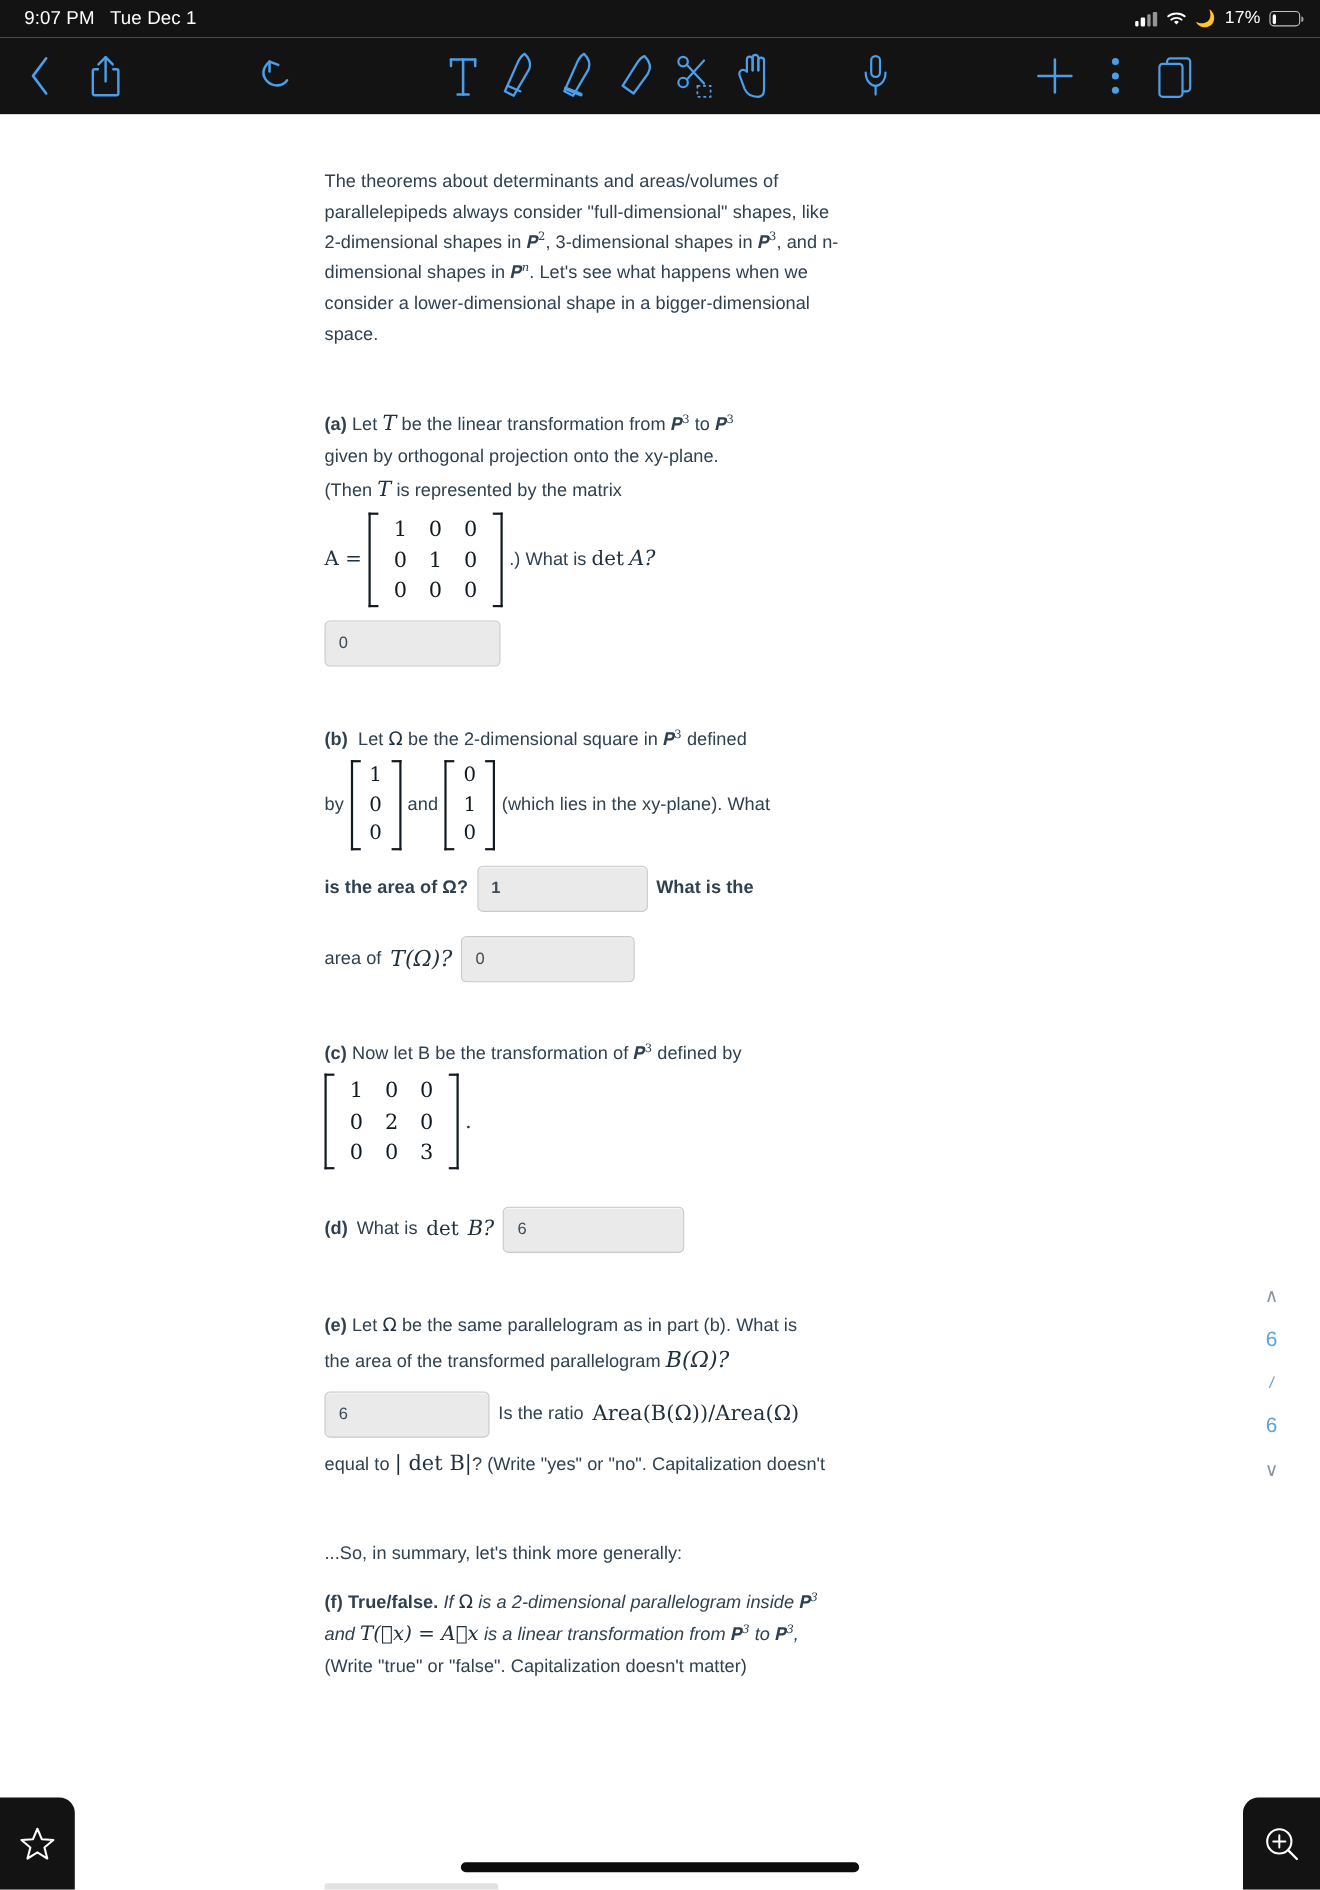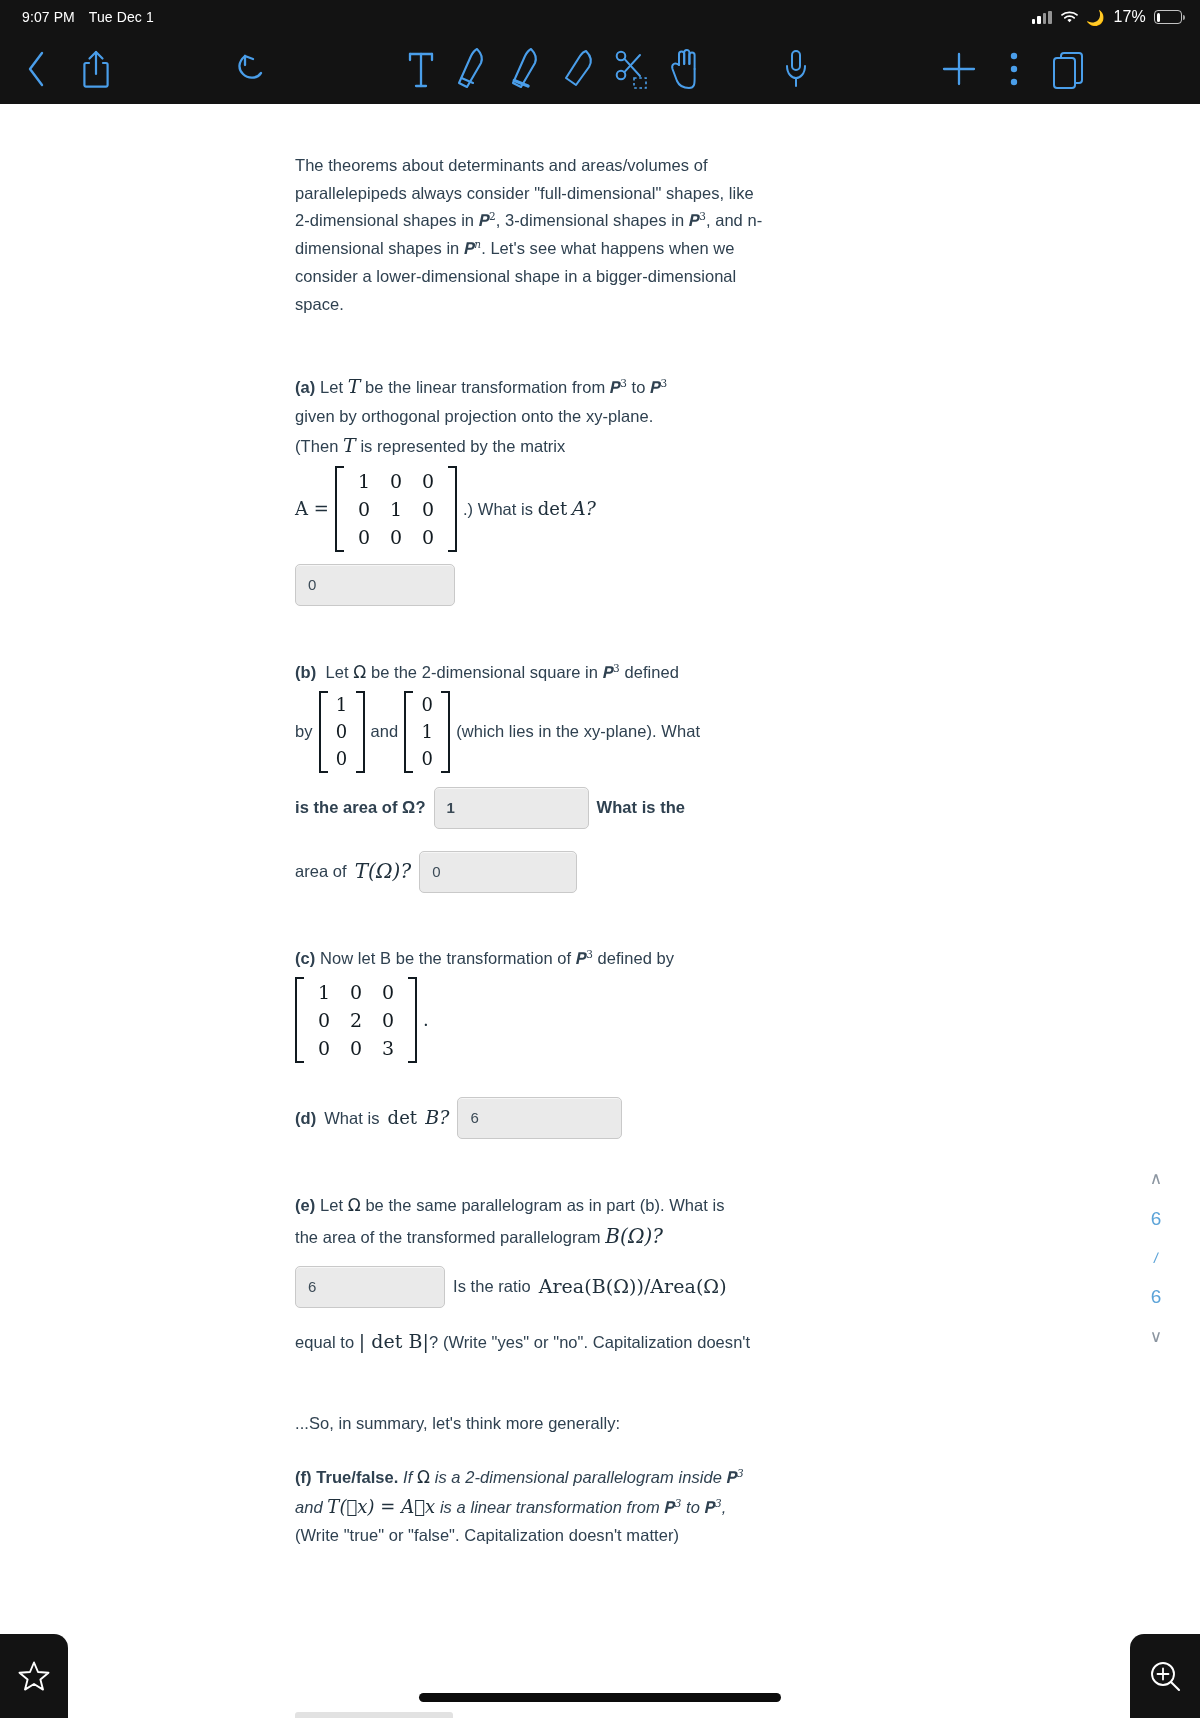--- a/index.html
+++ b/index.html
@@ -28,21 +28,21 @@
     background: #131313;
     display: flex;
     align-items: center;
     color: #ffffff;
   }
   .status-left {
     display: flex;
     align-items: baseline;
     gap: 14px;
     margin-left: 22px;
-    font-size: 14px;
+    font-size: 17px;
     letter-spacing: 0.1px;
   }
   .status-right {
     position: absolute;
     right: 18px;
     top: 0;
     height: 34px;
     display: flex;
     align-items: center;
     gap: 8px;
@@ -568,30 +568,30 @@
           <span>the area of the transformed parallelogram</span>
           <span class="mi" style="font-size:20px;">B(Ω)?</span>
         </p>
 
         <div class="inline-row" style="margin-top:12px;">
           <span class="ans ans-w150">6</span>
           <span>Is the ratio</span>
           <span class="mrm" style="font-size:19px;">Area(B(Ω))/Area(Ω)</span>
         </div>
 
-        <p class="para" style="margin-top:18px;">
+        <p class="para" style="margin-top:8px;">
           <span>equal to</span>
           <span class="mrm" style="font-size:19px;">| det B|</span><span>? (Write "yes" or "no". Capitalization doesn't</span>
         </p>
 
       </div>
 
       <p class="para blk">...So, in summary, let's think more generally:</p>
 
-      <div class="blk-tight" style="margin-top:26px;">
+      <div class="blk-tight" style="margin-top:16px;">
         <p class="para ital">
           <span class="bb" style="font-style:normal;">(f)</span>
           <span class="bb" style="font-style:normal;">True/false.</span>
           <span>If</span>
           <span class="mom" style="font-style:normal;">Ω</span>
           <span>is a 2-dimensional parallelogram inside</span>
           <span class="bbR" style="font-style:normal;"></span><sup class="dim">3</sup>
         </p>
         <p class="para ital">
           <span>and</span>

